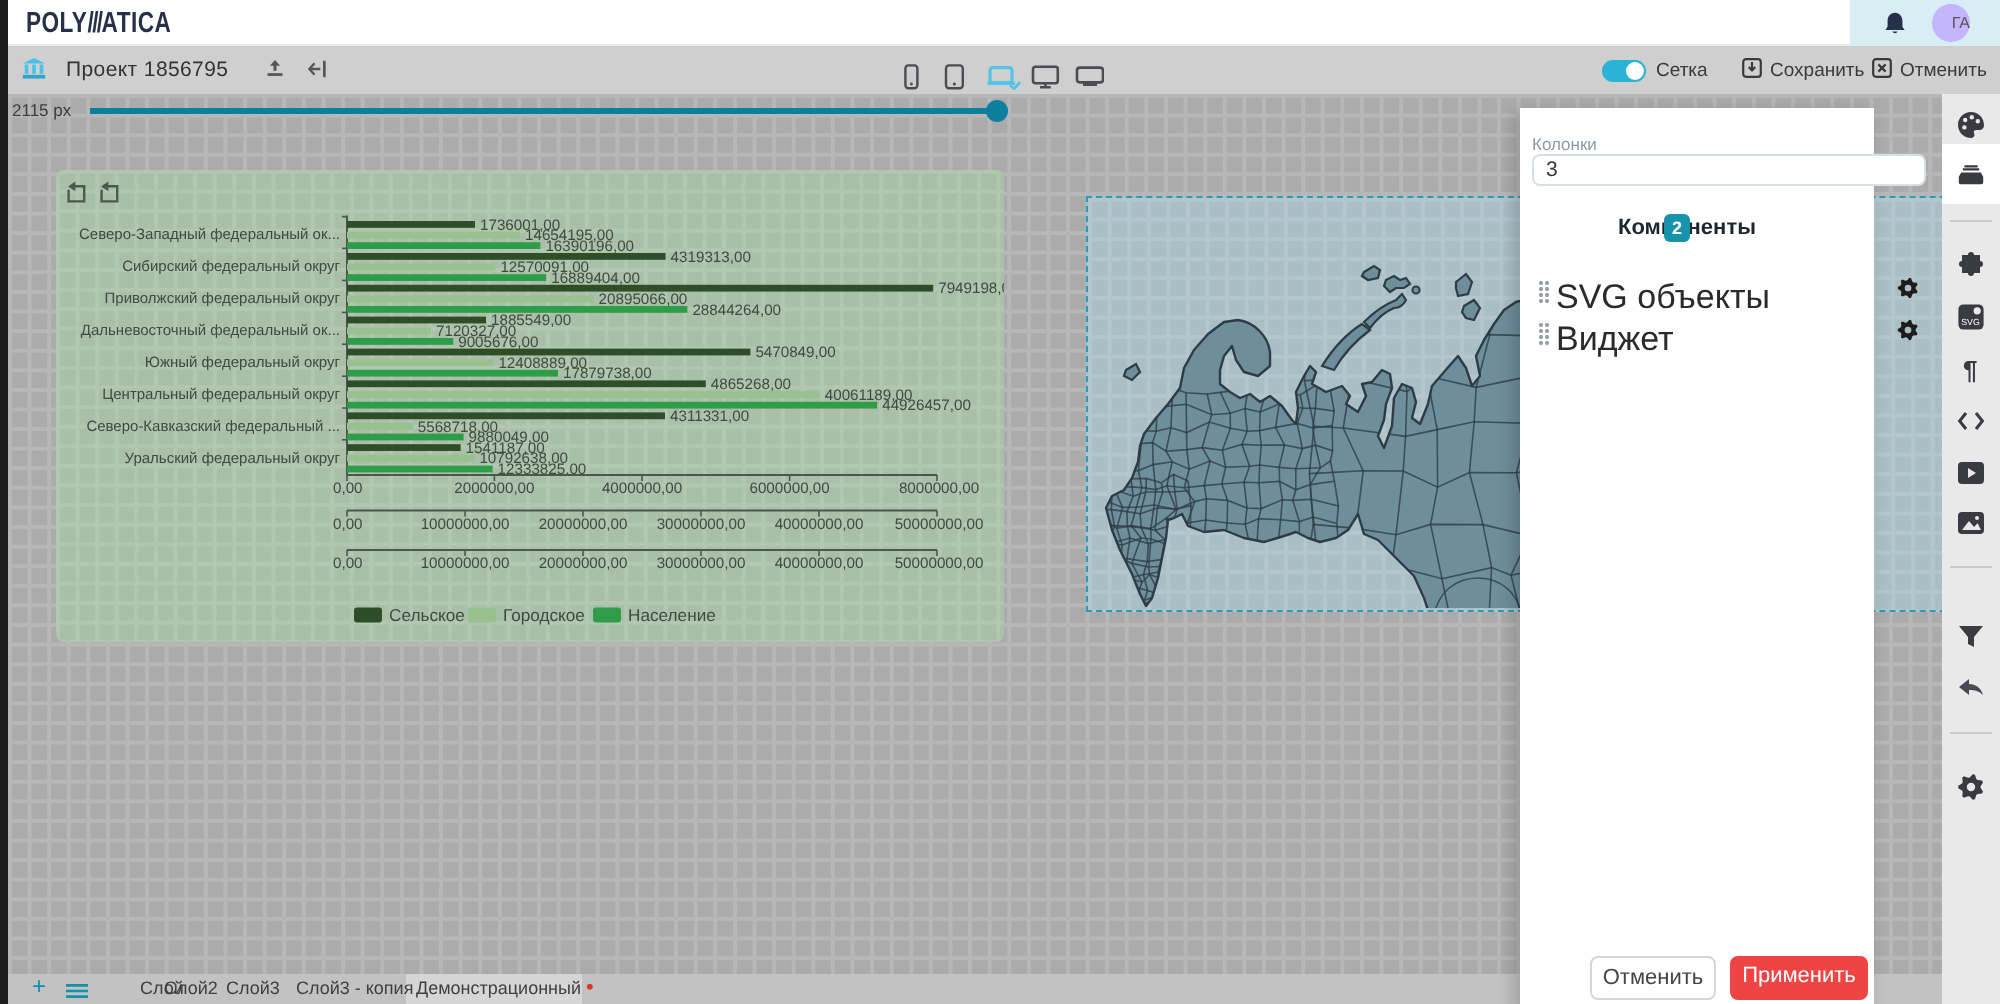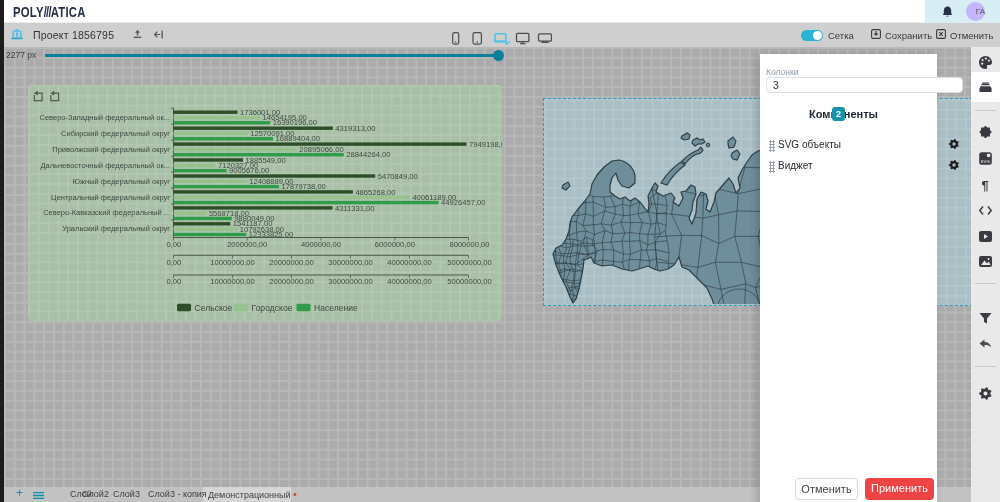--- a/index.html
+++ b/index.html
@@ -41,21 +41,21 @@
   background-image:
     linear-gradient(to right, #b3c6cb 2px, transparent 2px),
     linear-gradient(to bottom, #b3c6cb 2px, transparent 2px);
   background-size:9.8px 9.8px; }
 
 #panel { left:760px; top:54px; width:177px; height:452px; background:#ffffff; box-shadow:-3px 2px 8px rgba(0,0,0,0.18); z-index:30; }
 .plabel { position:absolute; left:6px; top:13px; font-size:8.5px; color:#8d9aa6; }
 #pinput { position:absolute; left:6px; top:23px; width:197px; height:16px; border:1px solid #d9e0e5; border-radius:4px; font-size:10.5px; color:#333; padding-left:6px; line-height:15px; background:#fff; }
 #comp { position:absolute; left:6px; top:54px; font-size:11px; font-weight:bold; color:#1c2733;padding-left:43px; }
 #badge { position:absolute; left:72px; top:53px; background:#1793ad; color:#fff; font-size:9px; font-weight:bold; border-radius:3px; padding:2px 4px; }
-.prow { position:absolute; left:6px; width:199px; height:20px; font-size:10px; color:#2a2a2a; }
+.prow { position:absolute; left:6px; width:199px; height:20px; font-size:17px; color:#2a2a2a; }
 .prow .nm { position:absolute; left:12px; top:3px; }
 .drag { position:absolute; left:3px; top:4px; width:6px; height:12px;
   background-image:radial-gradient(circle, #9aa3ab 1px, transparent 1.1px);
   background-size:3px 3px; }
 .gearsvg { position:absolute; right:5px; top:2px; width:12px; height:12px; }
 .btn { position:absolute; height:22px; border-radius:4px; font-size:11px; line-height:21px; text-align:center; }
 #btncancel { left:35px; top:424px; width:63px; background:#fff; border:1px solid #d6d6d6; color:#444; }
 #btnapply { left:105px; top:424px; width:69px; background:#ef4444; color:#fff; font-weight:normal; }
 
 #strip { left:971px; top:47px; width:29px; height:455px; background:#e9e9e9; z-index:31; }
@@ -119,21 +119,21 @@
       <rect x="0.6" y="0.6" width="8.8" height="8.8" rx="1.4" fill="none" stroke="#3a3a3a" stroke-width="1.1"></rect>
       <path d="M5 2 V 6 M 3.4 4.5 L 5 6.2 L 6.6 4.5" fill="none" stroke="#3a3a3a" stroke-width="1.1"></path>
     </svg>
   <div id="savetxt" class="abs">Сохранить</div>
   <svg class="abs" style="left:936px;top:29px;" width="10" height="10" viewBox="0 0 10 10">
       <rect x="0.6" y="0.6" width="8.8" height="8.8" rx="1.4" fill="none" stroke="#3a3a3a" stroke-width="1.1"></rect>
       <path d="M3.2 3.2 L 6.8 6.8 M 6.8 3.2 L 3.2 6.8" stroke="#3a3a3a" stroke-width="1.1"></path>
     </svg>
   <div id="canceltxt" class="abs">Отменить</div>
 
-  <div id="pxlabel" class="abs">2277 px</div>
+  <div id="pxlabel" class="abs">2115 px</div>
   <div id="sliderline" class="abs"></div>
   <div id="sliderknob" class="abs"></div>
 
   <div id="chart" class="abs">
     <svg width="474" height="236" viewBox="0 0 474 236" style="position:absolute;left:0;top:0;">
 <line x1="145.5" y1="22.799999999999997" x2="145.5" y2="152.5" stroke="#4b594d" stroke-width="1"></line>
 <rect x="145.5" y="25.5" width="64.0" height="3.4" fill="#2d4e28"></rect>
 <rect x="145.5" y="30.8" width="86.5" height="3.4" fill="#97c18d"></rect>
 <rect x="145.5" y="36.1" width="96.7" height="3.4" fill="#2f9c4a"></rect>
 <text x="212.0" y="29.8" font-size="7.6" fill="#3e4b41">1736001,00</text>

